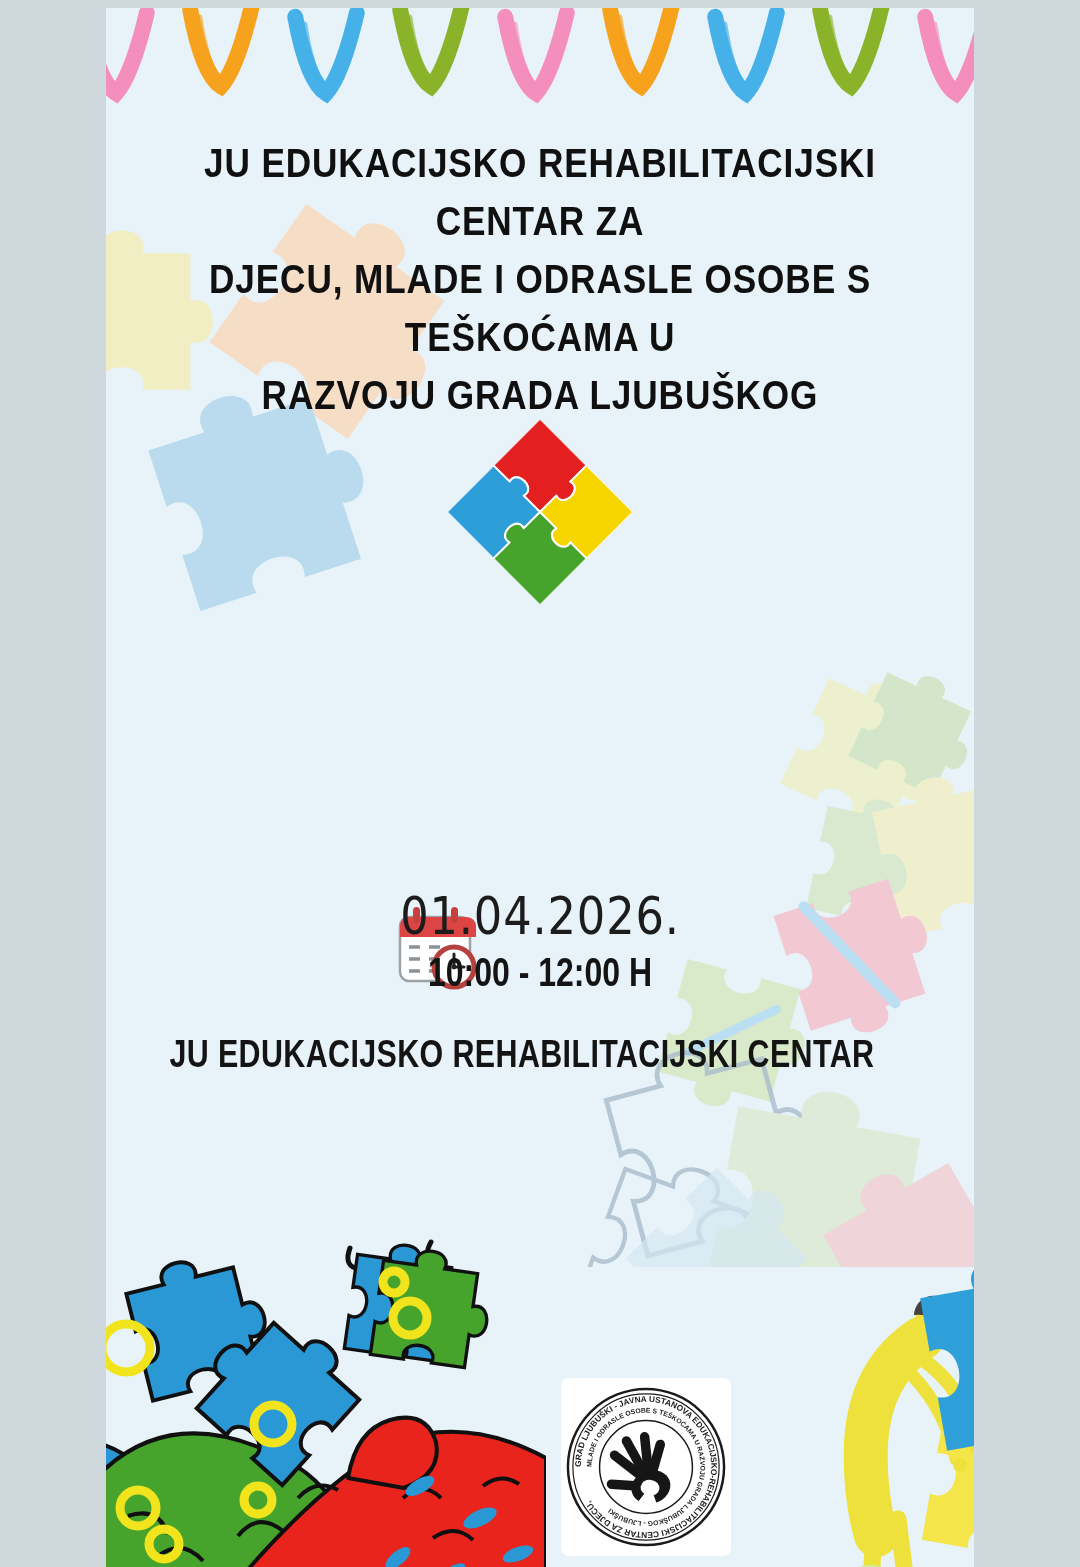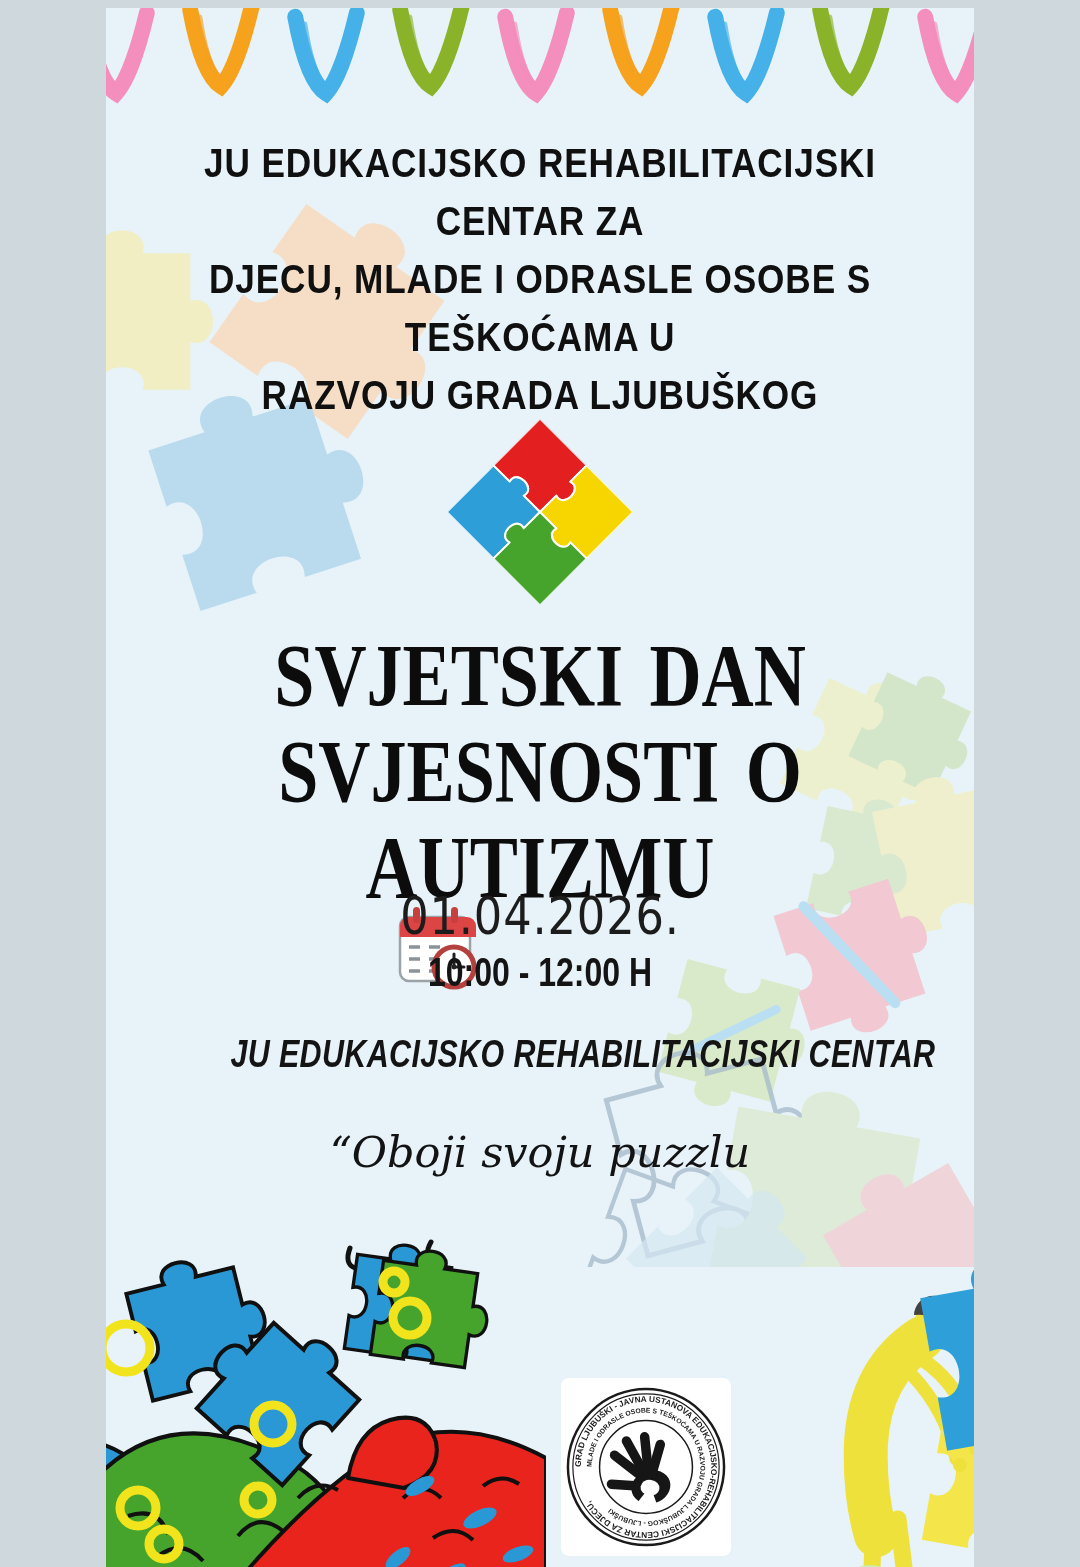--- a/index.html
+++ b/index.html
@@ -25,22 +25,22 @@
   .logo{position:absolute;top:438px;left:calc(50% - 66px);width:132px;height:132px;
     transform:rotate(45deg);z-index:5;}
   .title{position:absolute;top:620px;left:0;right:0;text-align:center;z-index:5;}
   .title-line{font-family:"Liberation Serif",serif;font-weight:700;font-size:88px;line-height:96px;
     word-spacing:10px;transform:scaleX(.82);color:#0c0c0c;}
   .date-row{position:absolute;top:878px;left:0;right:0;text-align:center;z-index:5;
     font-family:"DejaVu Sans",sans-serif;font-size:52px;letter-spacing:1px;color:#1c1c1c;transform:scaleX(.86);}
   .time-row{position:absolute;top:942px;left:0;right:0;text-align:center;z-index:5;
     font-weight:700;font-size:40px;transform:scaleX(.8);color:#141414;}
   .calendar{position:absolute;left:288px;top:893px;width:88px;height:96px;z-index:5;}
-  .location-row{position:absolute;top:1006px;left:0;right:0;display:flex;justify-content:center;
-    align-items:center;gap:31px;z-index:5;font-style:italic;}
+  .location-row{position:absolute;top:1006px;left:0;right:0;display:flex;justify-content:flex-end;
+    align-items:center;gap:31px;z-index:5;}
   .location-row .pin{width:54px;height:78px;flex:none;margin-top:2px;}
   .location-text{font-weight:700;font-size:39px;transform:scaleX(.78);letter-spacing:.5px;color:#141414;white-space:nowrap;}
   .quote{position:absolute;top:1114px;left:0;right:0;text-align:center;z-index:5;
     font-family:"DejaVu Serif",serif;font-style:italic;color:#131313;}
   .quote-line1{font-size:43px;line-height:60px;}
   .quote-line2{font-size:34px;line-height:54px;margin-top:10px;}
   
   .bg-decor{z-index:1;}
   .pile{position:absolute;left:-8px;top:1228px;width:448px;height:345px;z-index:2;}
   .people{position:absolute;left:656px;top:1145px;width:424px;height:422px;z-index:2;}
@@ -138,24 +138,20 @@
 
   <svg class="logo" viewBox="0 0 200 200">
     <g stroke="#ffffff" stroke-width="3" stroke-linejoin="round">
       <path fill="#e31f1f" d="M0,0 H100 V35 C122,28 122,72 100,65 V100 H65 C72,78 28,78 35,100 H0 Z"></path>
       <path fill="#f7d600" d="M100,0 H200 V100 H165 C172,122 128,122 135,100 H100 V65 C122,72 122,28 100,35 Z"></path>
       <path fill="#2d9ed8" d="M0,100 H35 C28,78 72,78 65,100 H100 V135 C78,128 78,172 100,165 V200 H0 Z"></path>
       <path fill="#46a32b" d="M100,100 H135 C128,122 172,122 165,100 H200 V200 H100 V165 C78,172 78,128 100,135 Z"></path>
     </g>
   </svg>
 
-  <div class="title">
-    <div class="title-line">SVJETSKI DAN</div>
-    <div class="title-line">SVJESNOSTI O AUTIZMU</div>
-  </div>
 
   <svg class="calendar" viewBox="0 0 88 96">
     <rect x="6" y="16" width="70" height="64" rx="9" fill="#ffffff" stroke="#9aa3a8" stroke-width="2.5"></rect>
     <path d="M6,25 a9,9 0 0 1 9,-9 h58 a9,9 0 0 1 9,9 v11 H6 Z" fill="#dd4444"></path>
     <rect x="19" y="6" width="7" height="16" rx="3.5" fill="#c64040"></rect>
     <rect x="57" y="6" width="7" height="16" rx="3.5" fill="#c64040"></rect>
     <g stroke="#8b9298" stroke-width="3.5" stroke-dasharray="11 9">
       <line x1="15" y1="46" x2="62" y2="46"></line>
       <line x1="15" y1="58" x2="62" y2="58"></line>
       <line x1="15" y1="70" x2="62" y2="70"></line>
@@ -172,21 +168,20 @@
   <div class="location-row">
     <svg class="pin" viewBox="0 0 54 78">
       <path d="M27,2 C13,2 3,13 3,27 C3,46 27,63 27,63 C27,63 51,46 51,27 C51,13 41,2 27,2 Z" fill="#d93025"></path>
       <circle cx="27" cy="26" r="9" fill="#ffffff"></circle>
       <ellipse cx="27" cy="70" rx="21" ry="5.5" fill="none" stroke="#32373c" stroke-width="4.5"></ellipse>
     </svg>
     <span class="location-text">JU EDUKACIJSKO REHABILITACIJSKI CENTAR</span>
   </div>
 
   <div class="quote">
-    <div class="quote-line1">“Oboji svoju puzzlu</div>
   </div>
 
   <svg class="pile" viewBox="0 0 448 345">
     <path d="M252,12 q-6,16 5,20" fill="none" stroke="#111" stroke-width="5" stroke-linecap="round"></path>
     <path d="M333,6 q-8,14 3,18" fill="none" stroke="#111" stroke-width="5" stroke-linecap="round"></path>
     <g stroke="#101010" stroke-width="4" stroke-linejoin="round">
       <path d="M-8,345 L-8,205 Q40,215 58,258 Q72,305 42,345 Z" fill="#2a98d5"></path>
       <path d="M-8,345 L-8,248 Q70,160 190,225 Q250,258 268,345 Z" fill="#46a42c"></path>
       <path d="M140,345 Q225,245 300,205 Q370,180 448,222 L448,345 Z" fill="#e8241c"></path>
       <path d="M250,242 q8,-48 42,-58 q36,-10 46,22 q6,32 -32,46 Z" fill="#e8241c"></path>

